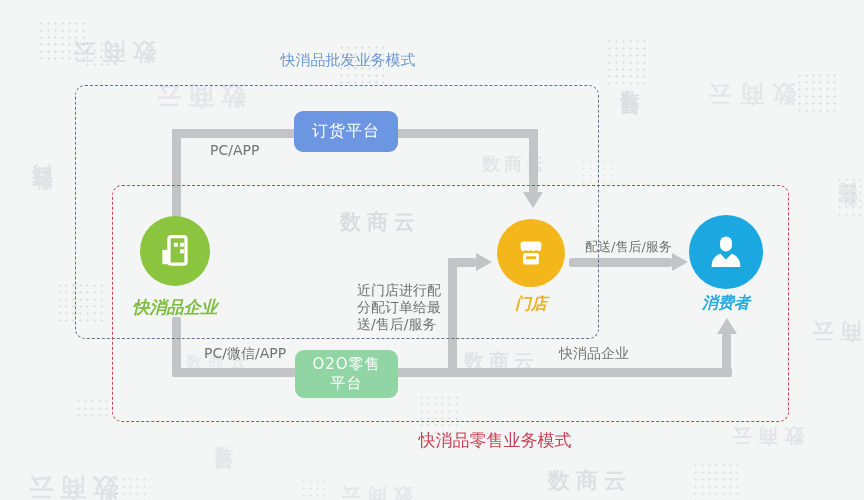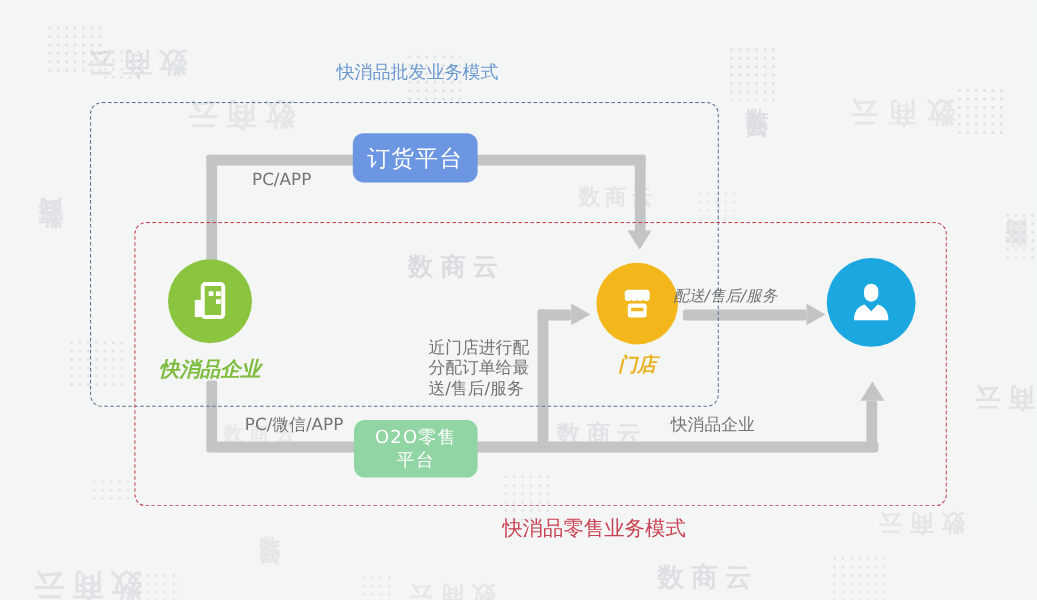--- a/index.html
+++ b/index.html
@@ -29,36 +29,36 @@
   .arr{position:absolute;width:0;height:0;z-index:2;}
   .arr-down{border-left:10.5px solid transparent;border-right:10.5px solid transparent;border-top:16px solid #c3c4c5;}
   .arr-up{border-left:10px solid transparent;border-right:10px solid transparent;border-bottom:16px solid #c3c4c5;}
   .arr-right{border-top:9.5px solid transparent;border-bottom:9.5px solid transparent;border-left:16px solid #c3c4c5;}
   
   .pbox{
     position:absolute;z-index:4;border-radius:9px;color:#fff;
     display:flex;align-items:center;justify-content:center;text-align:center;
     font-weight:500;letter-spacing:1px;
   }
-  .pbox-order{left:294px;top:111px;width:104px;height:41px;background:#6d96e2;font-size:19px;}
+  .pbox-order{left:294px;top:111px;width:104px;height:41px;background:#6d96e2;font-size:16px;}
   .pbox-o2o{left:295px;top:350px;width:103px;height:48px;background:#92d5a5;font-size:15px;line-height:19px;flex-direction:column;}
   
   .node{position:absolute;border-radius:50%;z-index:4;display:flex;align-items:center;justify-content:center;}
   .node-enterprise{left:140px;top:216px;width:70px;height:70px;background:#8bc53f;}
   .node-store{left:497px;top:219px;width:68px;height:68px;background:#f3b71b;}
   .node-consumer{left:689px;top:215px;width:74px;height:74px;background:#1ba8e0;}
   .node-label{position:absolute;z-index:4;text-align:center;font-weight:600;font-style:italic;}
   .lbl-enterprise{left:105px;top:296px;width:140px;font-size:17px;color:#7ebd3f;}
   .lbl-store{left:481px;top:294px;width:100px;font-size:16px;color:#eab21d;text-align:center;}
   .lbl-consumer{left:663px;top:293px;width:126px;font-size:16px;color:#29a9de;}
   
   .elabel{position:absolute;z-index:4;color:#737373;font-size:14px;white-space:nowrap;}
   .lbl-pcapp{left:210px;top:142px;}
   .lbl-pcwx{left:204px;top:345px;}
-  .lbl-delivery{left:561px;top:238px;font-size:13px;font-style:italic;}
+  .lbl-delivery{left:585px;top:238px;font-size:13px;}
   .lbl-direct{left:559px;top:345px;}
   .lbl-dispatch{left:357px;top:282px;line-height:17px;white-space:normal;width:100px;}
   
   .model-title{position:absolute;z-index:4;text-align:center;white-space:nowrap;}
   .title-wholesale{left:248px;top:51px;width:200px;font-size:15px;color:#6b98cf;}
   .title-retail{left:395px;top:429px;width:200px;font-size:17px;color:#c84150;font-weight:500;}
 </style>
 </head>
 <body>
 
@@ -153,20 +153,21 @@
     </svg>
   </div>
   <div class="node-label lbl-store">门店</div>
 
   <div class="node node-consumer">
     <svg width="46" height="46" viewBox="0 0 40 40">
       <rect x="14.8" y="6.5" width="10.4" height="13" rx="5.2" fill="#fff"></rect>
       <path d="M7.5 33 C7.5 26 11 22.8 15.2 21.6 L20 26.5 L24.8 21.6 C29 22.8 32.5 26 32.5 33 Z" fill="#fff"></path>
     </svg>
   </div>
+  <div class="node-label lbl-consumer">消费者</div>
 
   <div class="elabel lbl-pcapp">PC/APP</div>
   <div class="elabel lbl-pcwx">PC/微信/APP</div>
   <div class="elabel lbl-delivery">配送/售后/服务</div>
   <div class="elabel lbl-direct">快消品企业</div>
   <div class="elabel lbl-dispatch">
     <div>近门店进行配</div>
     <div>分配订单给最</div>
     <div>送/售后/服务</div>
   </div>

